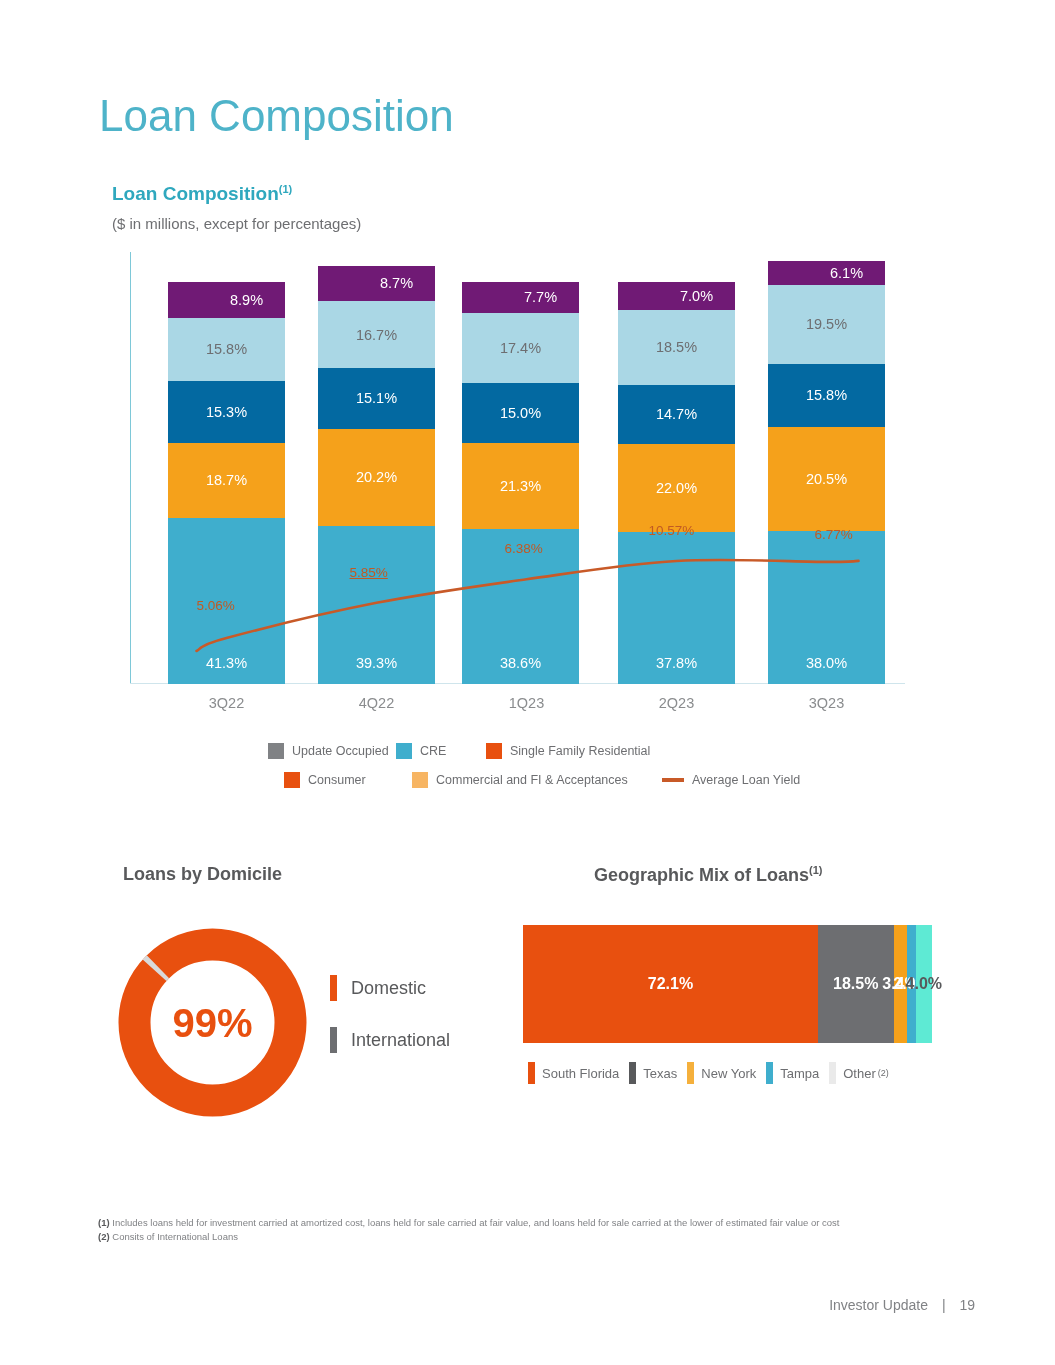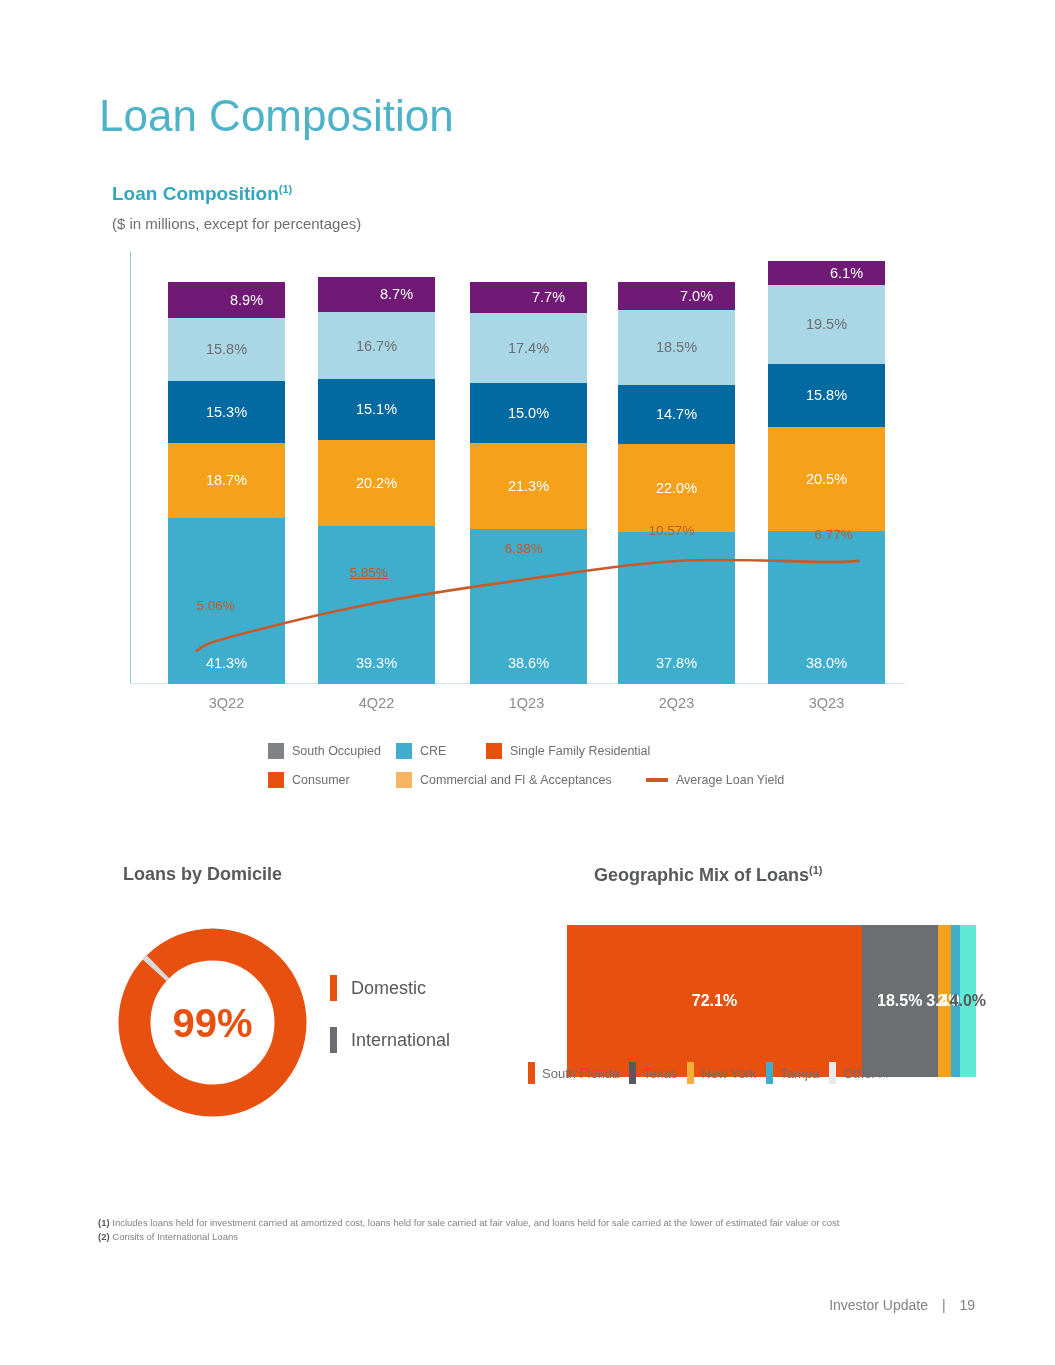--- a/index.html
+++ b/index.html
@@ -220,23 +220,22 @@
   }
   #geo-title .sup {
     font-size: 11px;
     vertical-align: super;
   }
   #geo-bar {
     position: absolute;
     left: 523px;
     top: 925px;
     width: 409px;
-    height: 152px;
-    display: flex;
-    margin-left: 44px;
+    height: 118px;
+    display: flex;
   }
   .geo-seg {
     display: flex;
     align-items: center;
     justify-content: center;
     font-size: 16px;
     font-weight: bold;
     color: #ffffff;
   }
   #geo-legend {
@@ -302,26 +301,26 @@
         <div class="seg seg-oo" style="height: 61.506px;">15.3%</div>
         <div class="seg seg-comm" style="height: 75.174px;">18.7%</div>
         <div class="seg seg-cre" style="height: 166.026px;">
           <span class="cre-label">41.3%</span>
         </div>
       </div>
       <div class="bar-col" style="left: 188px;">
         <div class="seg seg-sfr" style="height: 34.974px;">8.7%</div>
         <div class="seg seg-cons" style="height: 67.134px;">16.7%</div>
         <div class="seg seg-oo" style="height: 60.702px;">15.1%</div>
-        <div class="seg seg-comm" style="height: 86px;">20.2%</div>
+        <div class="seg seg-comm" style="height: 97px;">20.2%</div>
         <div class="seg seg-cre" style="height: 157.986px;">
           <span class="cre-label">39.3%</span>
         </div>
       </div>
-      <div class="bar-col" style="left: 340px; margin-top: 31px;">
+      <div class="bar-col" style="left: 332px; margin-top: 31px;">
         <div class="seg seg-sfr" style="height: 30.954px;">7.7%</div>
         <div class="seg seg-cons" style="height: 69.948px;">17.4%</div>
         <div class="seg seg-oo" style="height: 60.3px;">15.0%</div>
         <div class="seg seg-comm" style="height: 85.626px;">21.3%</div>
         <div class="seg seg-cre" style="height: 155.172px;">
           <span class="cre-label">38.6%</span>
         </div>
       </div>
       <div class="bar-col" style="left: 488px;">
         <div class="seg seg-sfr" style="height: 28.14px;">7.0%</div>
@@ -358,33 +357,33 @@
       <div class="x-label" style="left: 338px;">1Q23</div>
       <div class="x-label" style="left: 488px;">2Q23</div>
       <div class="x-label" style="left: 638px;">3Q23</div>
     </div>
 </div>
 
 <div id="chart-legend">
   <div class="legend-row" id="legend-row-1">
       <div class="legend-item" style="width: 128px;">
         <span class="legend-swatch" style="background: rgb(128, 130, 133);"></span>
-        <span>South Occupied</span>
+        <span>Update Occupied</span>
       </div>
       <div class="legend-item" style="width: 90px;">
         <span class="legend-swatch" style="background: rgb(63, 174, 205);"></span>
         <span>CRE</span>
       </div>
       <div class="legend-item">
         <span class="legend-swatch" style="background: rgb(232, 80, 15);"></span>
         <span>Single Family Residential</span>
       </div>
     </div>
   <div class="legend-row" id="legend-row-2">
-      <div class="legend-item" style="width: 128px;">
+      <div class="legend-item" style="width: 128px; margin-left: 16px;">
         <span class="legend-swatch" style="background: rgb(232, 80, 15);"></span>
         <span>Consumer</span>
       </div>
       <div class="legend-item" style="width: 250px;">
         <span class="legend-swatch" style="background: rgb(247, 181, 99);"></span>
         <span>Commercial and FI &amp; Acceptances</span>
       </div>
       <div class="legend-item">
         <span class="legend-line"></span>
         <span>Average Loan Yield</span>

